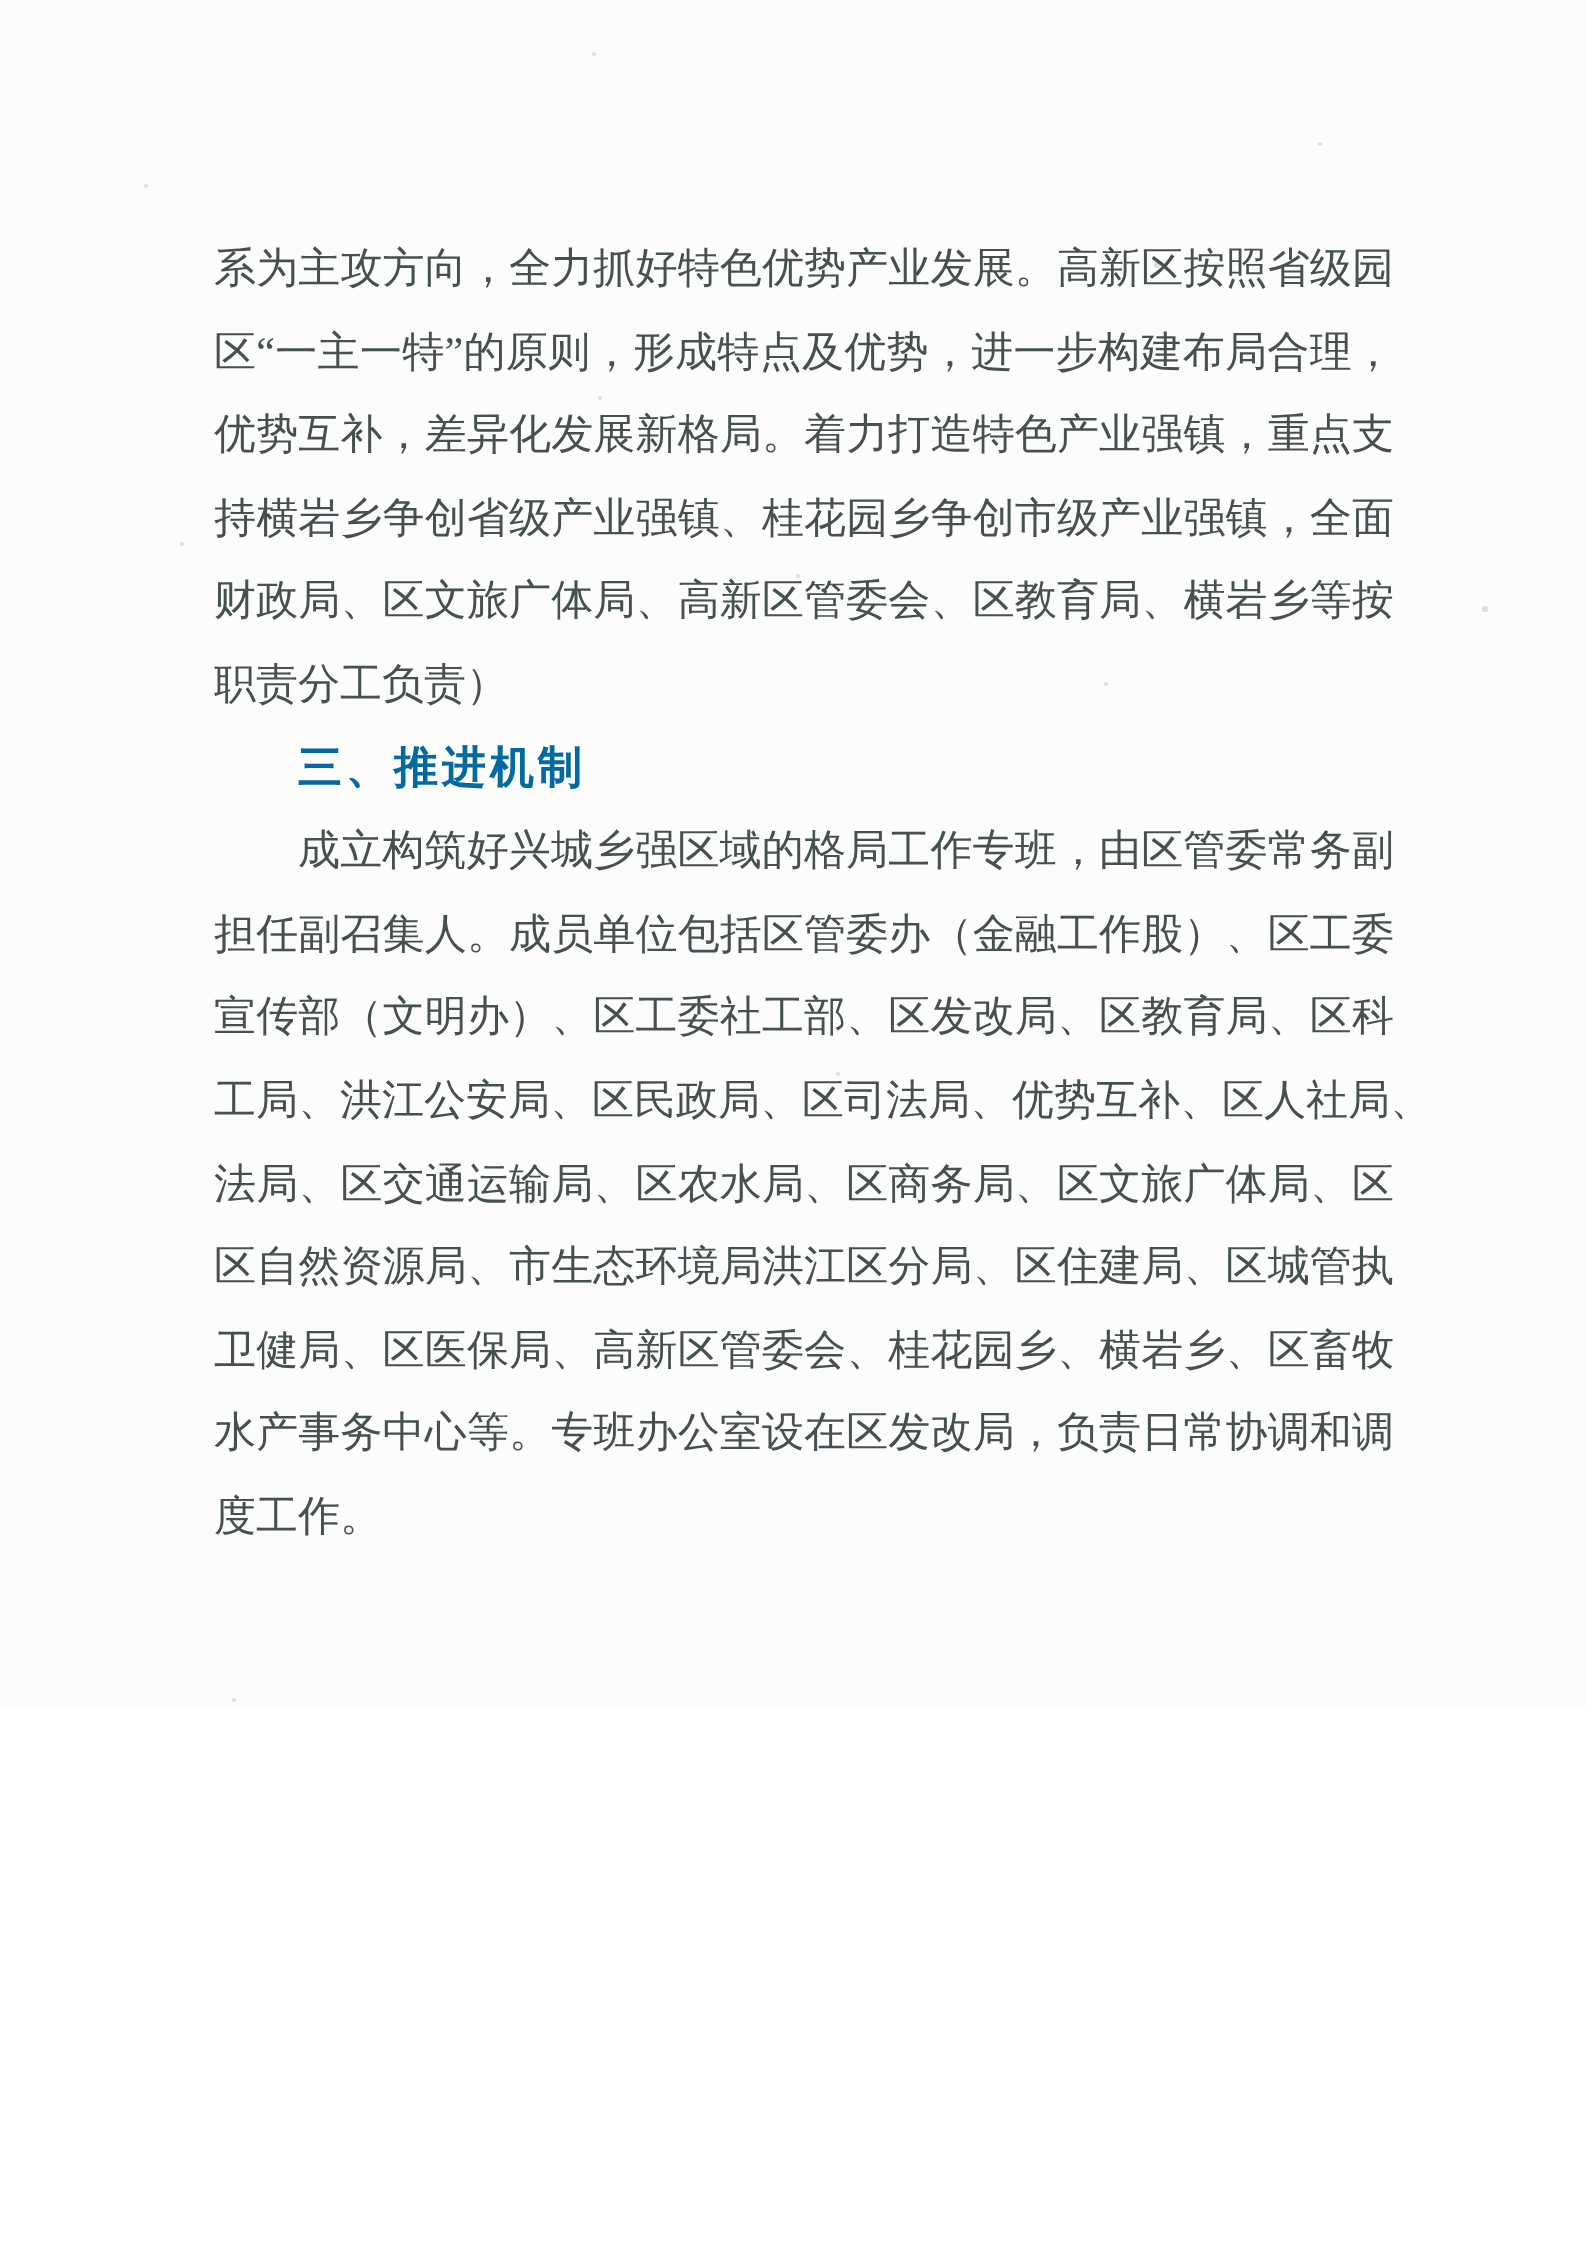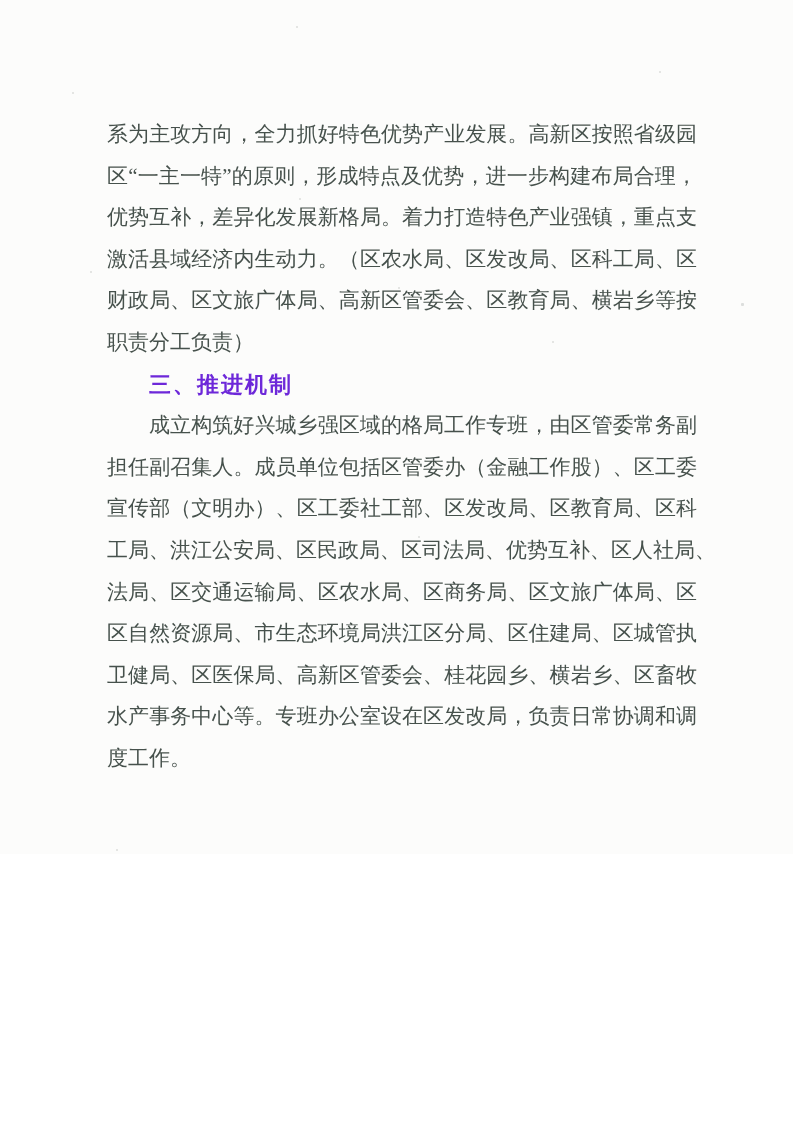--- a/index.html
+++ b/index.html
@@ -40,21 +40,21 @@
     -moz-text-align-last: left;
   }
   .line.indent {
     text-indent: 42px;
   }
   .line.heading {
     font-family: "DejaVu Sans", "Liberation Sans", sans-serif;
     font-weight: bold;
     font-size: 22px;
     letter-spacing: 2px;
-    color: #6d28d9;
+    color: #0369a1;
   }
   .page-number {
     position: absolute;
     left: 627px;
     top: 998px;
     font-family: Liberation Serif, serif;
     font-size: 17px;
     letter-spacing: 3px;
     color: #454f4b;
     white-space: nowrap;
@@ -91,21 +91,21 @@
   <span class="speck" style="left:448px; top:963px;"></span>
   <span class="speck" style="left:590px; top:1012px;"></span>
   <span class="speck" style="left:138px; top:1047px;"></span>
   <span class="speck" style="left:700px; top:1090px;"></span>
 
   <div class="text-block">
 
     <div class="line">系为主攻方向，全力抓好特色优势产业发展。高新区按照省级园</div>
     <div class="line">区“一主一特”的原则，形成特点及优势，进一步构建布局合理，</div>
     <div class="line">优势互补，差异化发展新格局。着力打造特色产业强镇，重点支</div>
-    <div class="line">激活县域经济内生动力。（区农水局、区发改局、区科工局、区</div>
+    <div class="line">持横岩乡争创省级产业强镇、桂花园乡争创市级产业强镇，全面</div>
     <div class="line">财政局、区文旅广体局、高新区管委会、区教育局、横岩乡等按</div>
     <div class="line flush">职责分工负责）</div>
 
     <div class="line flush indent heading">三、推进机制</div>
 
     <div class="line indent">成立构筑好兴城乡强区域的格局工作专班，由区管委常务副</div>
     <div class="line">担任副召集人。成员单位包括区管委办（金融工作股）、区工委</div>
     <div class="line">宣传部（文明办）、区工委社工部、区发改局、区教育局、区科</div>
     <div class="line">工局、洪江公安局、区民政局、区司法局、优势互补、区人社局、</div>
     <div class="line">法局、区交通运输局、区农水局、区商务局、区文旅广体局、区</div>

